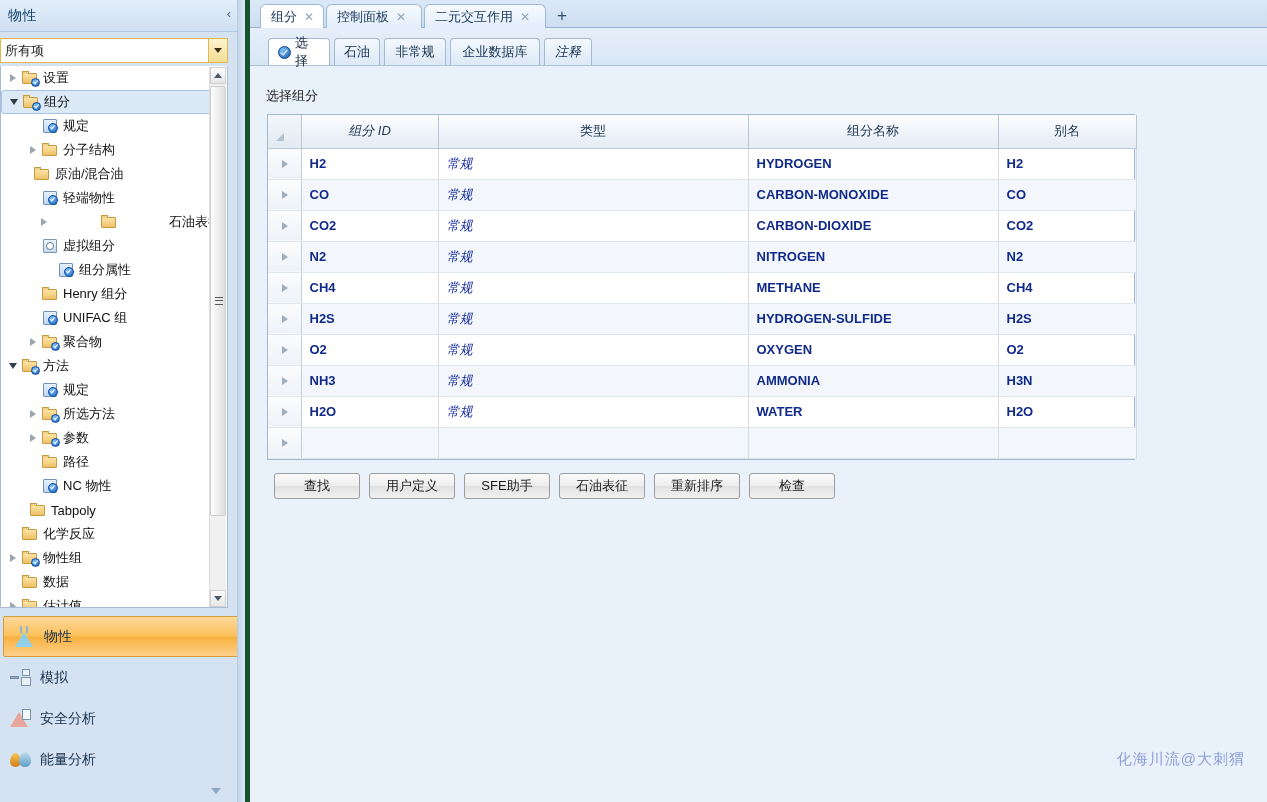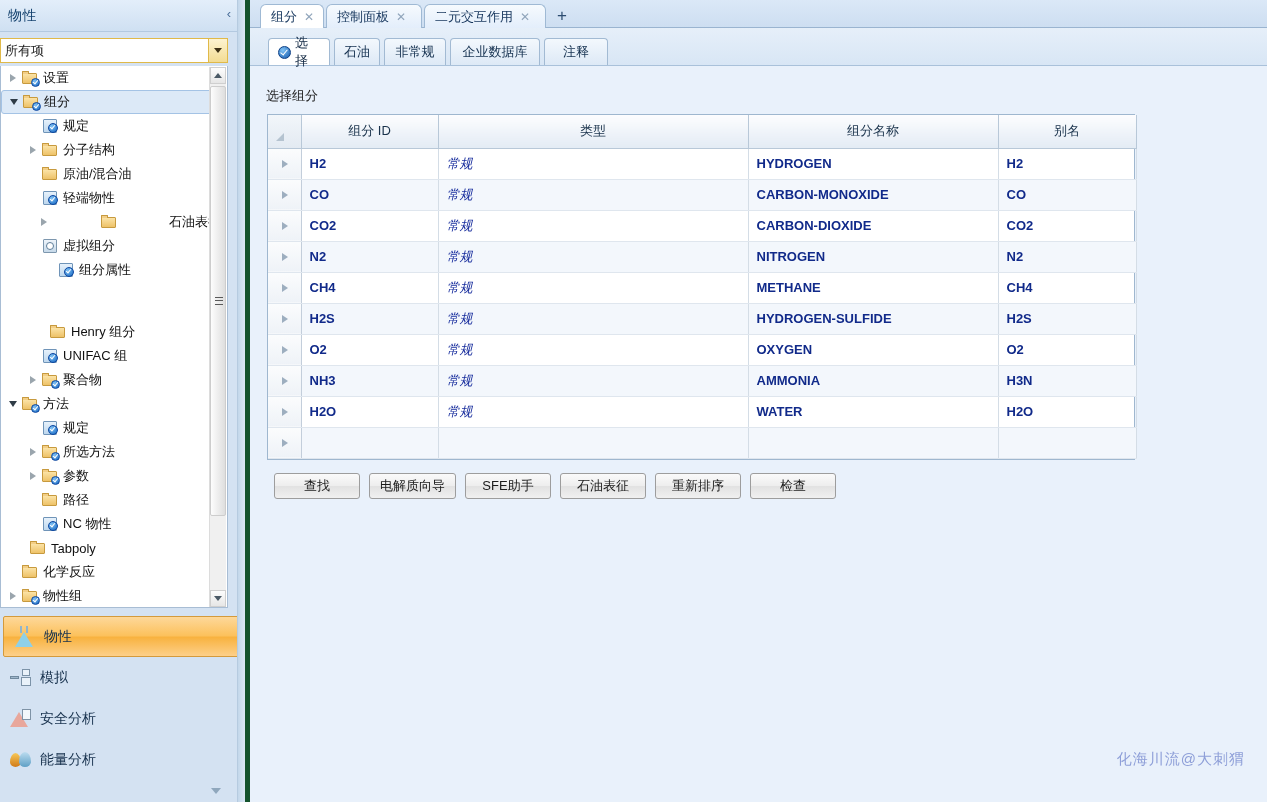--- a/index.html
+++ b/index.html
@@ -585,21 +585,21 @@
             </div>
             <span class="tree-label">规定</span>
           </div>
           <div class="tree-row" style="padding-left: 24px;">
             <div class="twisty closed">
               <i></i>
             </div>
             <div class="tree-ico ico-folder"></div>
             <span class="tree-label">分子结构</span>
           </div>
-          <div class="tree-row" style="padding-left: 24px;">
+          <div class="tree-row" style="padding-left: 16px;">
             <div class="twisty"></div>
             <div class="tree-ico ico-folder"></div>
             <span class="tree-label">原油/混合油</span>
           </div>
           <div class="tree-row" style="padding-left: 24px;">
             <div class="twisty"></div>
             <div class="tree-ico ico-sheet">
               <span class="badge-check"></span>
             </div>
             <span class="tree-label">轻端物性</span>
@@ -616,21 +616,21 @@
             <div class="tree-ico ico-circle"></div>
             <span class="tree-label">虚拟组分</span>
           </div>
           <div class="tree-row" style="padding-left: 40px;">
             <div class="twisty"></div>
             <div class="tree-ico ico-sheet">
               <span class="badge-check"></span>
             </div>
             <span class="tree-label">组分属性</span>
           </div>
-          <div class="tree-row" style="padding-left: 32px; margin-top: 38px;">
+          <div class="tree-row" style="padding-left: 24px;">
             <div class="twisty"></div>
             <div class="tree-ico ico-folder"></div>
             <span class="tree-label">Henry 组分</span>
           </div>
           <div class="tree-row" style="padding-left: 24px;">
             <div class="twisty"></div>
             <div class="tree-ico ico-sheet">
               <span class="badge-check"></span>
             </div>
             <span class="tree-label">UNIFAC 组</span>
@@ -782,34 +782,34 @@
         </div>
         <div class="sub-tab" style="left: 84px; width: 46px; justify-content: center;">
           <span>石油</span>
         </div>
         <div class="sub-tab" style="left: 134px; width: 62px; justify-content: center;">
           <span>非常规</span>
         </div>
         <div class="sub-tab" style="left: 200px; width: 90px; justify-content: center;">
           <span>企业数据库</span>
         </div>
-        <div class="sub-tab" style="left: 294px; width: 64px; justify-content: center;">
+        <div class="sub-tab" style="left: 294px; width: 48px; justify-content: center; font-style: italic;">
           <span>注释</span>
         </div>
       </div>
 
     <div id="content">
       <div id="content-title">选择组分</div>
 
       <div id="grid">
         <table class="grid">
           <thead>
             <tr>
               <th class="corner" style="width: 33px;"></th>
-              <th style="width: 137px;">组分 ID</th>
+              <th style="width: 137px; font-style: italic;">组分 ID</th>
               <th style="width: 310px;">类型</th>
               <th style="width: 250px;">组分名称</th>
               <th style="width: 138px;">别名</th>
             </tr>
           </thead>
           <tbody id="grid-body">
               <tr class="">
                 <td class="rowhdr">
                   <i></i>
                 </td>
@@ -898,21 +898,21 @@
                 <td class="type"></td>
                 <td></td>
                 <td></td>
               </tr>
             </tbody>
         </table>
       </div>
 
       <div id="btnrow" style="top: 407px;">
           <button class="gbtn">查找</button>
-          <button class="gbtn">电解质向导</button>
+          <button class="gbtn">用户定义</button>
           <button class="gbtn">SFE助手</button>
           <button class="gbtn">石油表征</button>
           <button class="gbtn">重新排序</button>
           <button class="gbtn">检查</button>
         </div>
 
       <div id="watermark">化海川流@大刺猬</div>
     </div>
   </div>
 </div>

